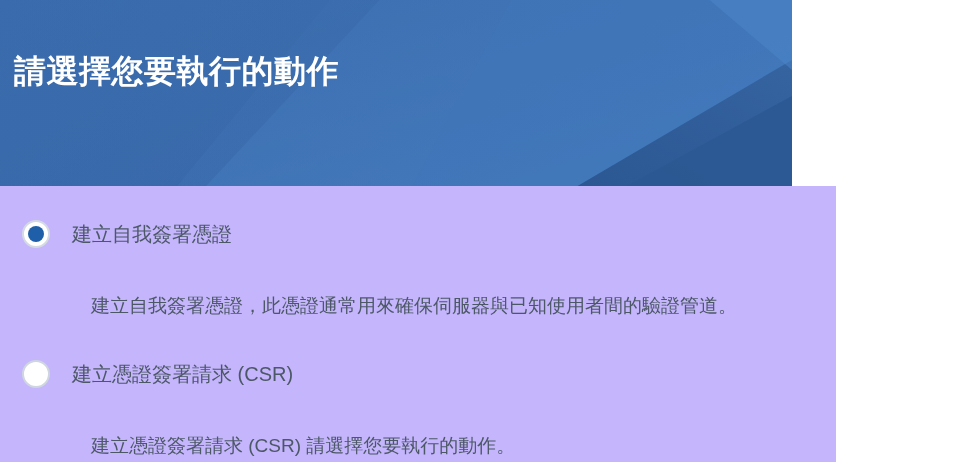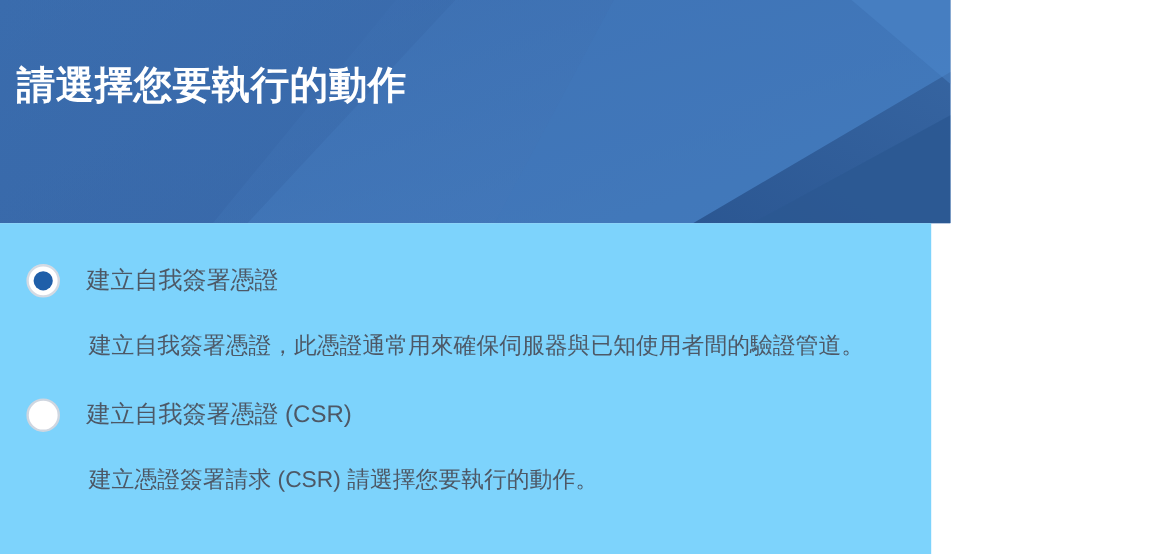--- a/index.html
+++ b/index.html
@@ -48,23 +48,23 @@
     font-size: 32px;
     font-weight: bold;
     letter-spacing: 0.5px;
     line-height: 42px;
     white-space: nowrap;
   }
 
   
   .body {
     position: relative;
-    width: 776px;
+    width: 836px;
     height: 276px;
-    background: #7dd3fc;
+    background: #c4b5fd;
     box-sizing: border-box;
     padding: 0;
   }
 
   .option-group {
     position: relative;
     padding-top: 30px;
   }
 
   .option {
@@ -111,21 +111,21 @@
 
   .option-label {
     margin-left: 22px;
     color: #4d5866;
     font-size: 20px;
     line-height: 26px;
     white-space: nowrap;
   }
 
   .option-desc {
-    margin: 0;
+    margin: 17px;
     padding-left: 74px;
     padding-top: 24px;
     padding-bottom: 20px;
     color: #4d5866;
     font-size: 19px;
     line-height: 26px;
     white-space: nowrap;
   }
 
   .option + .option {
@@ -179,21 +179,21 @@
           <span class="option-label">建立自我簽署憑證</span>
         </div>
         <p class="option-desc">建立自我簽署憑證，此憑證通常用來確保伺服器與已知使用者間的驗證管道。</p>
       </div>
 
       <div class="option">
         <div class="option-row">
           <span class="radio">
             <span class="dot"></span>
           </span>
-          <span class="option-label">建立自我簽署憑證 (CSR)</span>
+          <span class="option-label">建立憑證簽署請求 (CSR)</span>
         </div>
         <p class="option-desc">建立憑證簽署請求 (CSR) 請選擇您要執行的動作。</p>
       </div>
 
     </div>
   </div>
 
 </div>
 
 </body></html>

